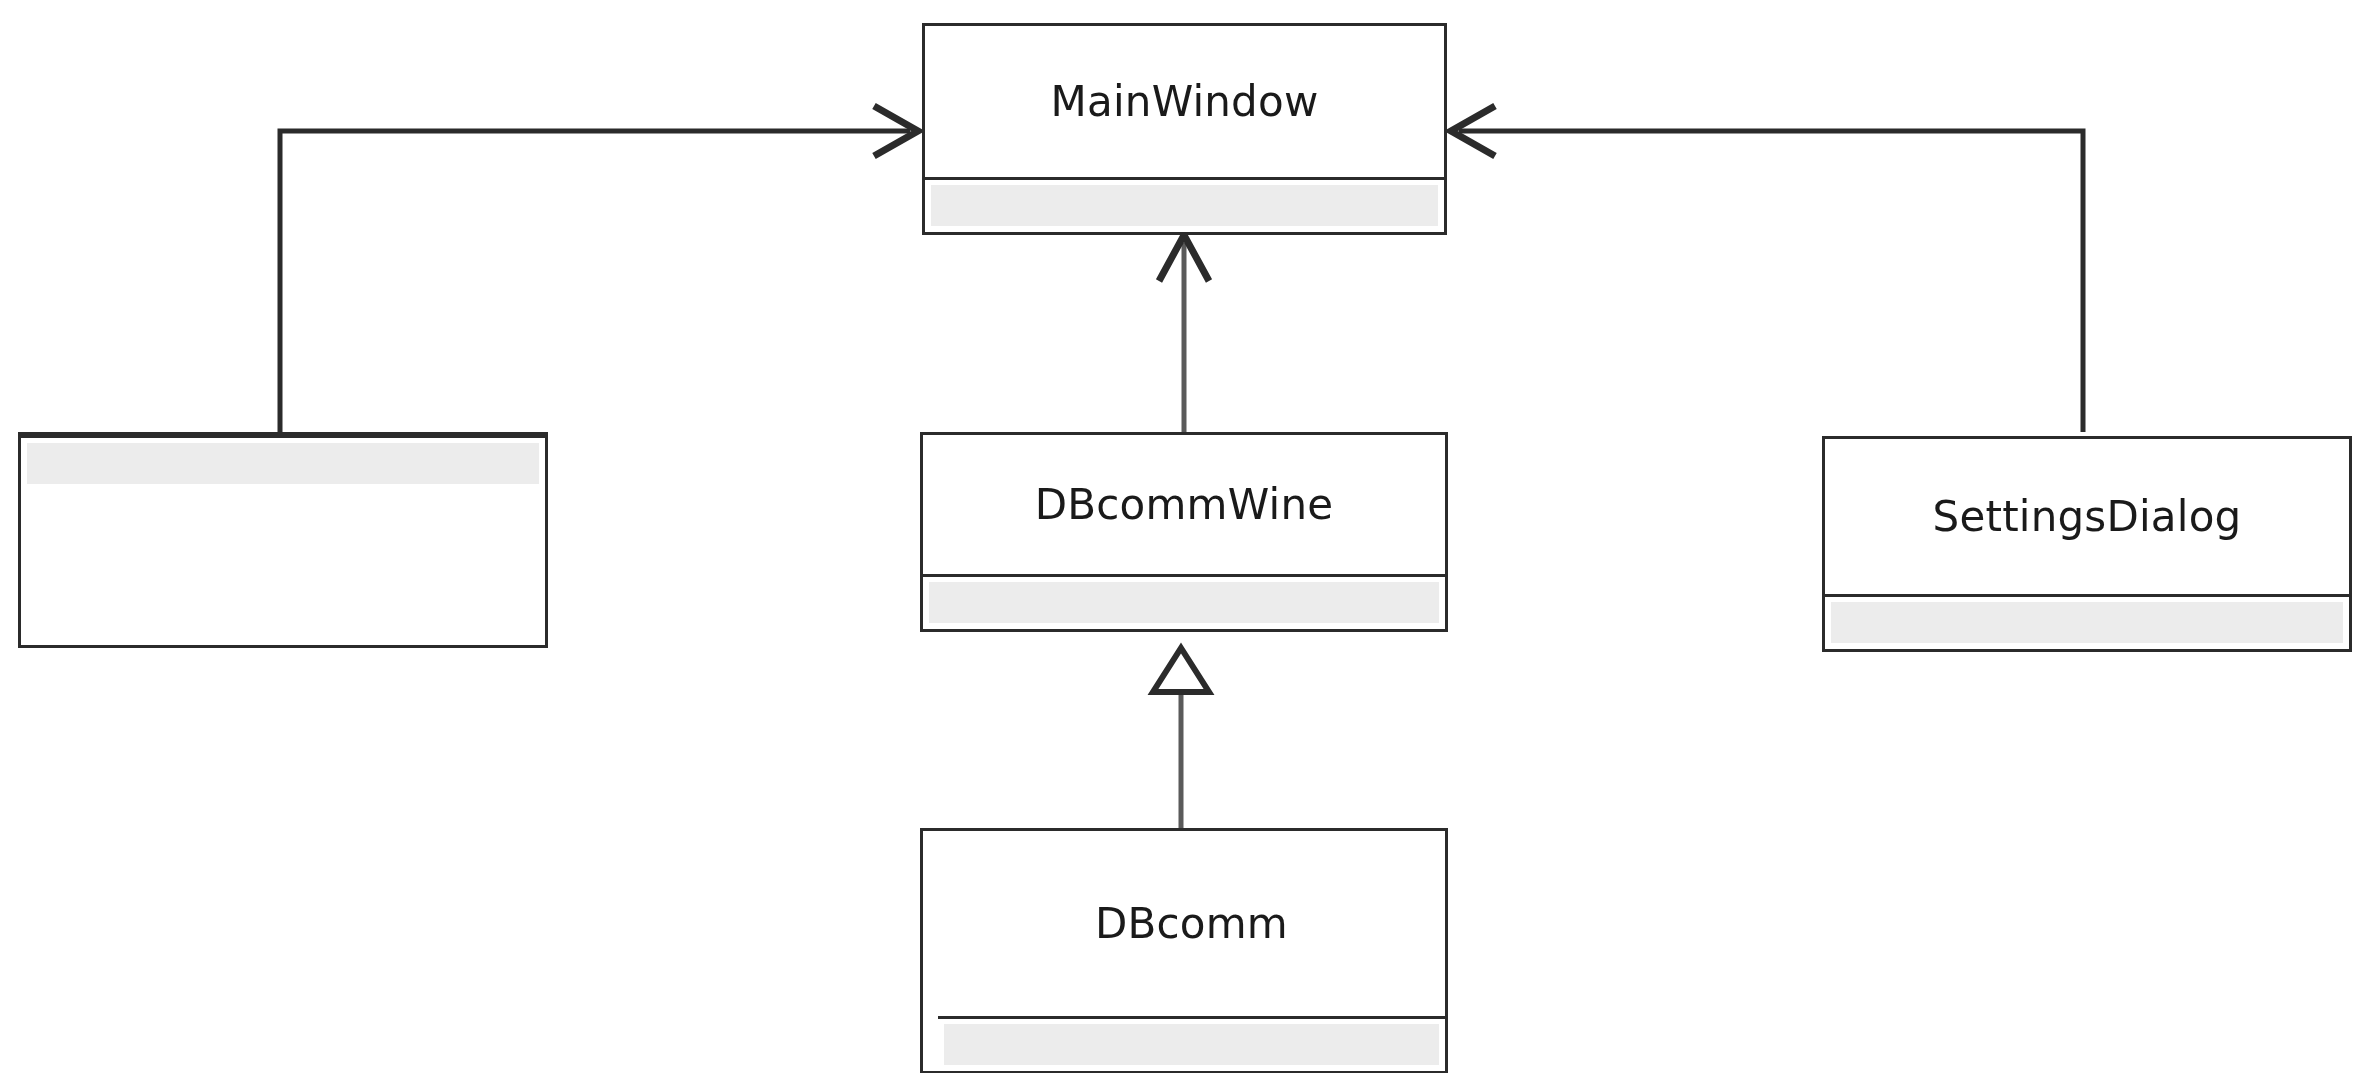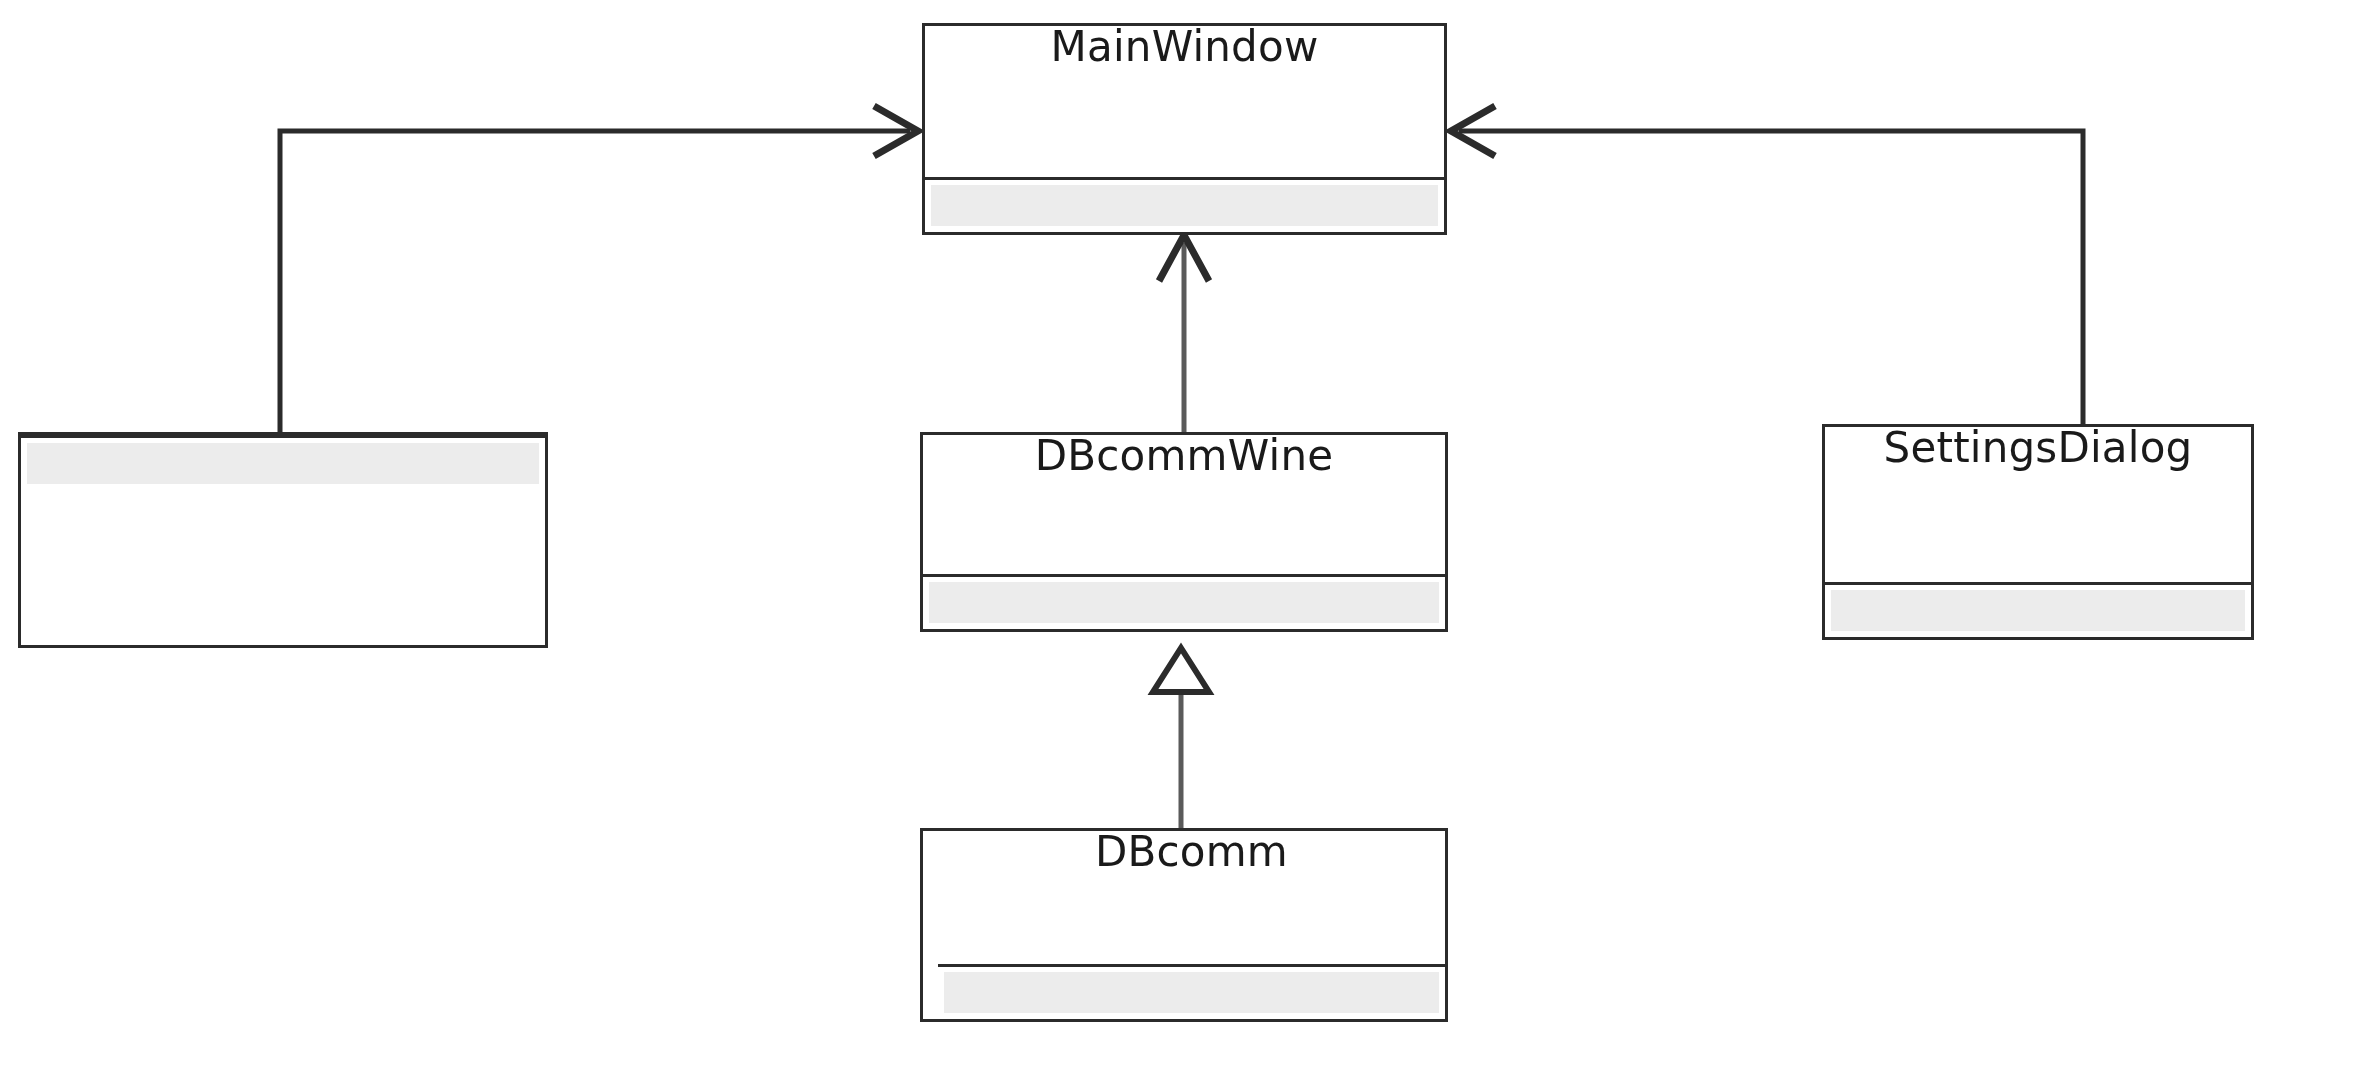--- a/index.html
+++ b/index.html
@@ -30,21 +30,21 @@
     box-sizing: border-box;
     border: 3px solid #2b2b2b;
     background: #ffffff;
     display: flex;
     flex-direction: column;
     z-index: 5;
   }
   .uml-name-compartment {
     flex: 1 1 auto;
     display: flex;
-    align-items: flex-start;
+    align-items: center;
     justify-content: center;
     background: #ffffff;
     box-sizing: border-box;
   }
   .uml-class-name {
     font-family: "DejaVu Sans", sans-serif;
     font-size: 42px;
     font-weight: 400;
     color: #1a1a1a;
     letter-spacing: 0.2px;
@@ -111,30 +111,30 @@
 
   <div class="uml-class" style="left:920px; top:432px; width:528px; height:200px;">
     <div class="uml-name-compartment">
       <span class="uml-class-name">DBcommWine</span>
     </div>
     <div class="uml-attr-compartment">
       <div class="uml-attr-fill"></div>
     </div>
   </div>
 
-  <div class="uml-class" style="left:1822px; top:424px; width:432px; height:216px;">
+  <div class="uml-class" style="left:1822px; top:436px; width:530px; height:216px;">
     <div class="uml-name-compartment">
       <span class="uml-class-name">SettingsDialog</span>
     </div>
     <div class="uml-attr-compartment">
       <div class="uml-attr-fill"></div>
     </div>
   </div>
 
-  <div class="uml-class" style="left:920px; top:828px; width:528px; height:194px;padding-left:15px;">
+  <div class="uml-class" style="left:920px; top:828px; width:528px; height:246px;padding-left:15px;">
     <div class="uml-name-compartment">
       <span class="uml-class-name">DBcomm</span>
     </div>
     <div class="uml-attr-compartment">
       <div class="uml-attr-fill"></div>
     </div>
   </div>
 
 </div>
 

